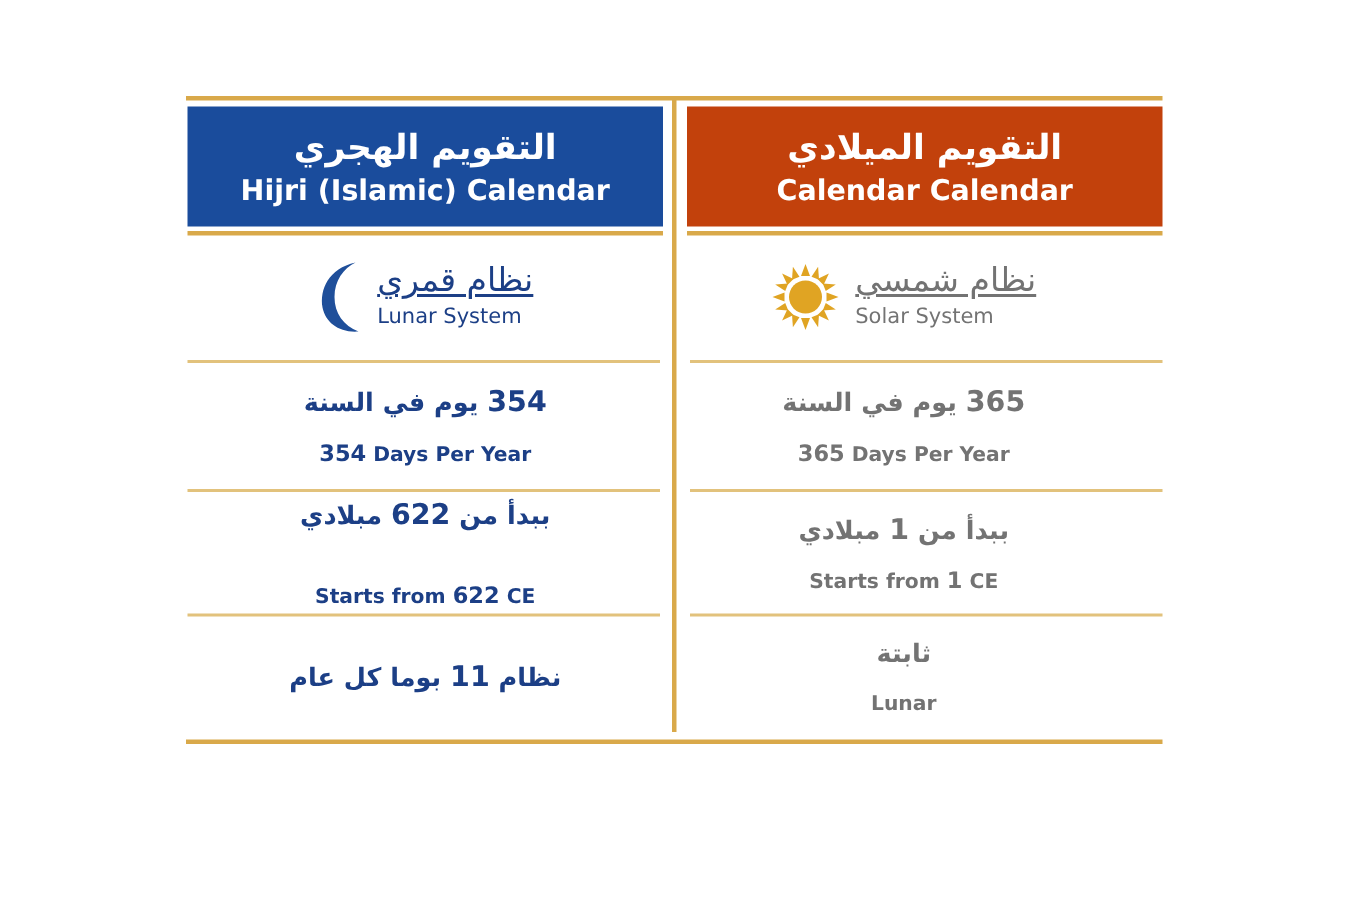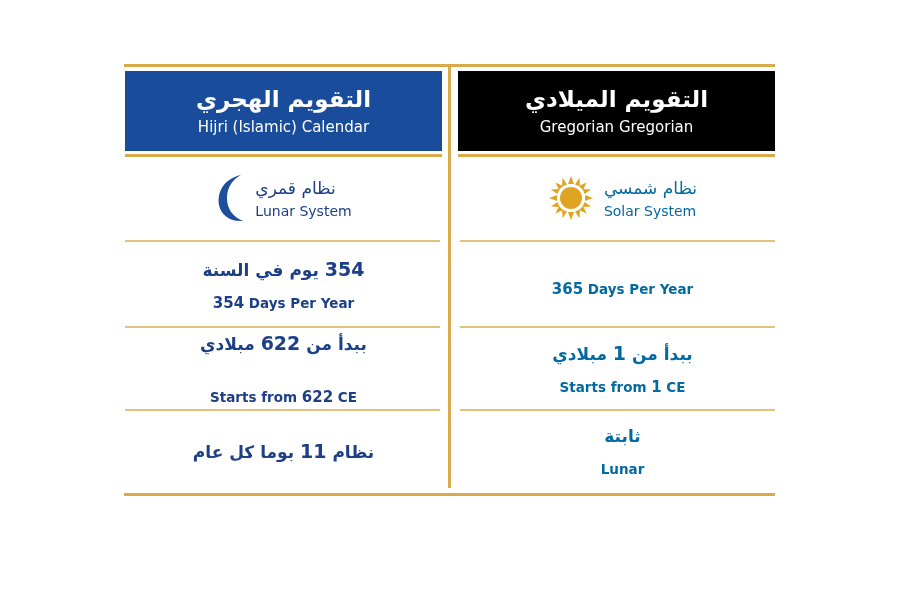--- a/index.html
+++ b/index.html
@@ -8,53 +8,53 @@
       font-family: "DejaVu Sans", sans-serif;
     }
     .gold-h { position: absolute; height: 3px; background: #d9a94a; }
     .gold-thin { position: absolute; height: 2px; background: #e2c27c; }
     .gold-v { position: absolute; width: 3px; background: #d9a94a; }
     .header {
       position: absolute; top: 71px; height: 80px; color: #fff;
       display: flex; flex-direction: column; align-items: center; justify-content: center;
     }
     .header.hijri { left: 125px; width: 317px; background: #1a4c9c; }
-    .header.greg { left: 458px; width: 317px; background: #000000; }
+    .header.greg { left: 458px; width: 317px; background: #c2410c; }
     .header .ar { font-size: 23px; font-weight: bold; line-height: 30px; direction: rtl; }
-    .header .en { font-size: 15px; font-weight: normal; line-height: 22px; margin-top: 2px; }
+    .header .en { font-size: 19px; font-weight: bold; line-height: 22px; margin-top: 2px; }
     .cell {
       position: absolute; display: flex; flex-direction: column; align-items: center; justify-content: center;
     }
     .col-h { left: 125px; width: 317px; color: #1c3f86; }
-    .col-g { left: 464px; width: 317px; color: #0369a1; }
+    .col-g { left: 444px; width: 317px; color: #737373; }
     .cell .ar { font-size: 17px; font-weight: bold; direction: rtl; line-height: 26px; }
     .cell .en { font-size: 13.5px; font-weight: bold; line-height: 20px; margin-top: 10px; }
     .cell .ar .num, .cell .en .num { font-size: 19px; }
     .cell .en .num { font-size: 15px; }
     .sys { display: flex; flex-direction: row; align-items: center; gap: 10px; }
     .sys .txt { display: flex; flex-direction: column; align-items: flex-start; }
-    .sys .txt .ar { font-weight: normal; font-size: 17px; align-self: flex-start; }
+    .sys .txt .ar { font-weight: normal; font-size: 22px; align-self: flex-start; text-decoration: underline; }
     .sys .txt .en { font-weight: normal; font-size: 14px; margin-top: 0; }
     .icon svg { display: block; }
   </style>
 </head>
 <body>
 
 <div class="gold-h" style="left:124px; top:64px; width:651px;"></div>
 <div class="gold-v" style="left:448px; top:64px; height:424px;"></div>
 <div class="gold-h" style="left:124px; top:493px; width:651px;"></div>
 
 <div class="header hijri">
   <div class="ar">التقويم الهجري</div>
   <div class="en">Hijri (Islamic) Calendar</div>
 </div>
 
 <div class="header greg">
   <div class="ar">التقويم الميلادي</div>
-  <div class="en">Gregorian Gregorian</div>
+  <div class="en">Calendar Calendar</div>
 </div>
 
 <div class="gold-h" style="left:125px; top:154px; width:317px;"></div>
 <div class="gold-h" style="left:458px; top:154px; width:317px;"></div>
 
 <div class="cell col-h" style="top:158px; height:80px;">
   <div class="sys">
     <span class="icon">
       <svg width="30" height="50" viewBox="0 0 30 50">
         <path d="M26 2 C8 6 2 20 4 32 C6 42 15 49 28 48 C18 44 12 36 12 25 C12 14 18 6 26 2 Z" fill="#1f4f9a"></path>
@@ -105,20 +105,24 @@
   <div class="ar">
     <span class="num">354</span>
     <span>يوم في السنة</span>
   </div>
   <div class="en">
     <span class="num">354</span>
     <span>Days Per Year</span>
   </div>
 </div>
 <div class="cell col-g" style="top:242px; height:84px;">
+  <div class="ar">
+    <span class="num">365</span>
+    <span>يوم في السنة</span>
+  </div>
   <div class="en">
     <span class="num">365</span>
     <span>Days Per Year</span>
   </div>
 </div>
 
 <div class="gold-thin" style="left:125px; top:326px; width:315px;"></div>
 <div class="gold-thin" style="left:460px; top:326px; width:315px;"></div>
 
 <div class="cell col-h" style="top:328px; height:81px;gap:20px;">

